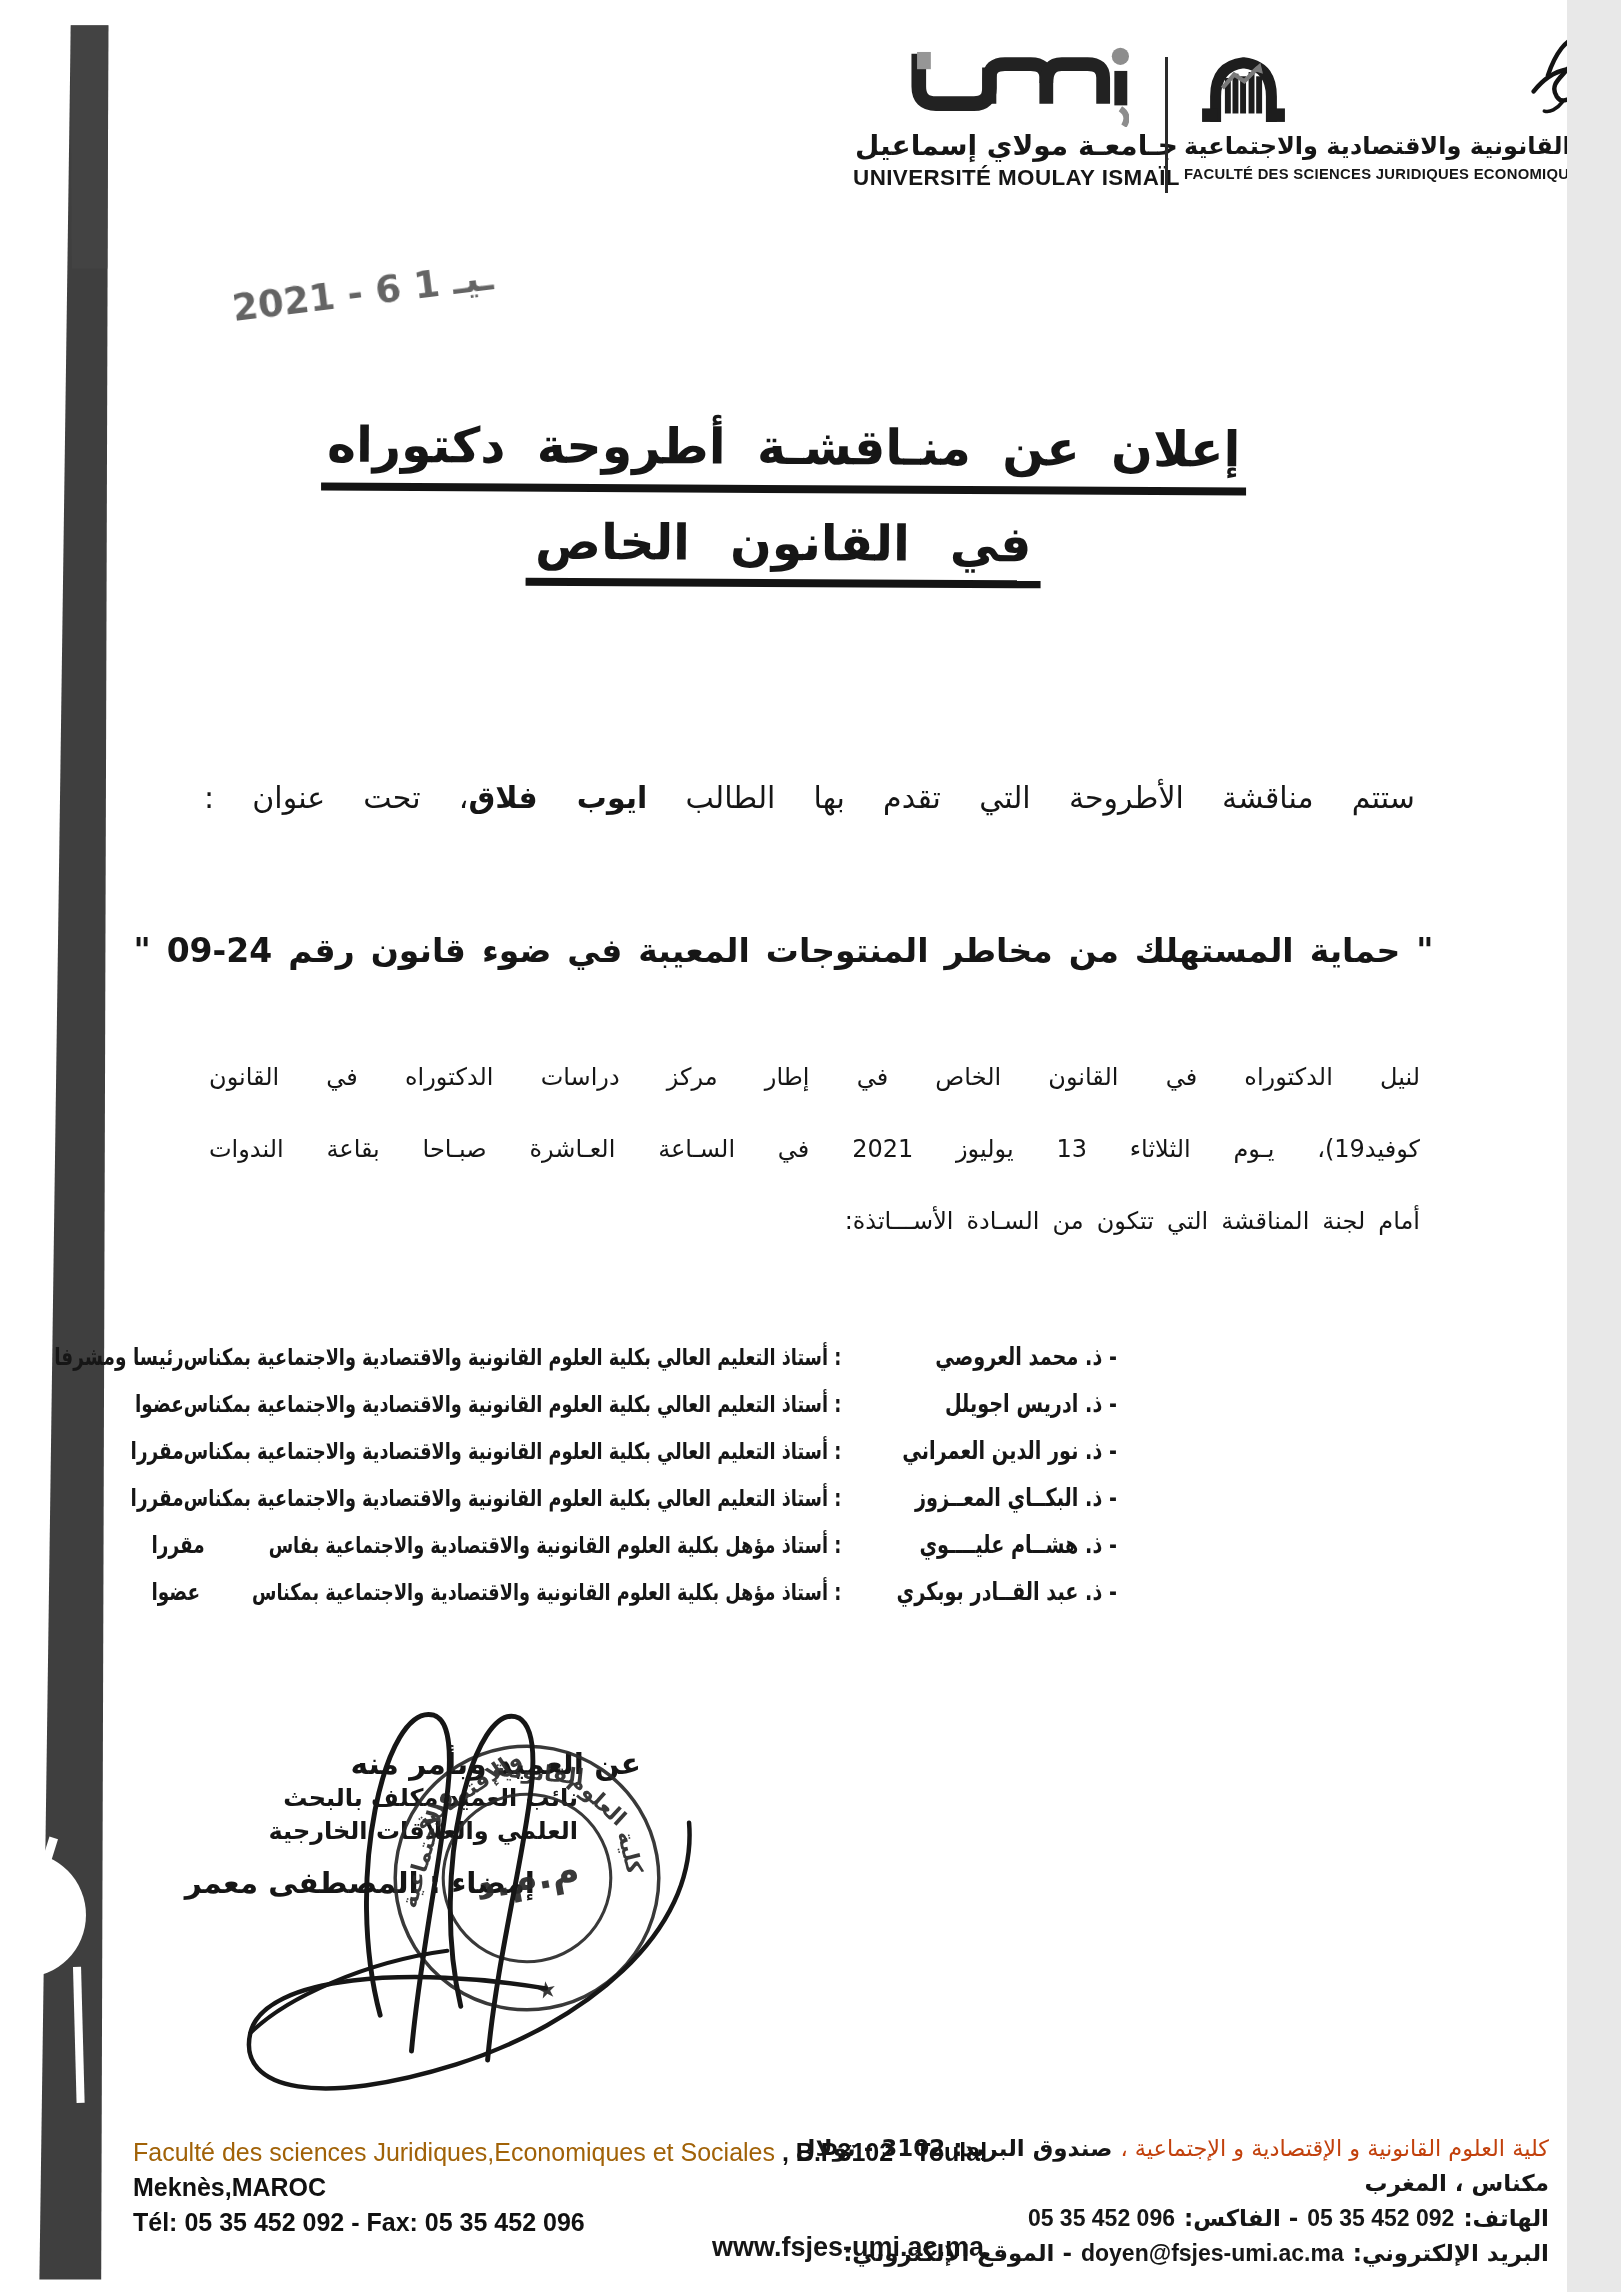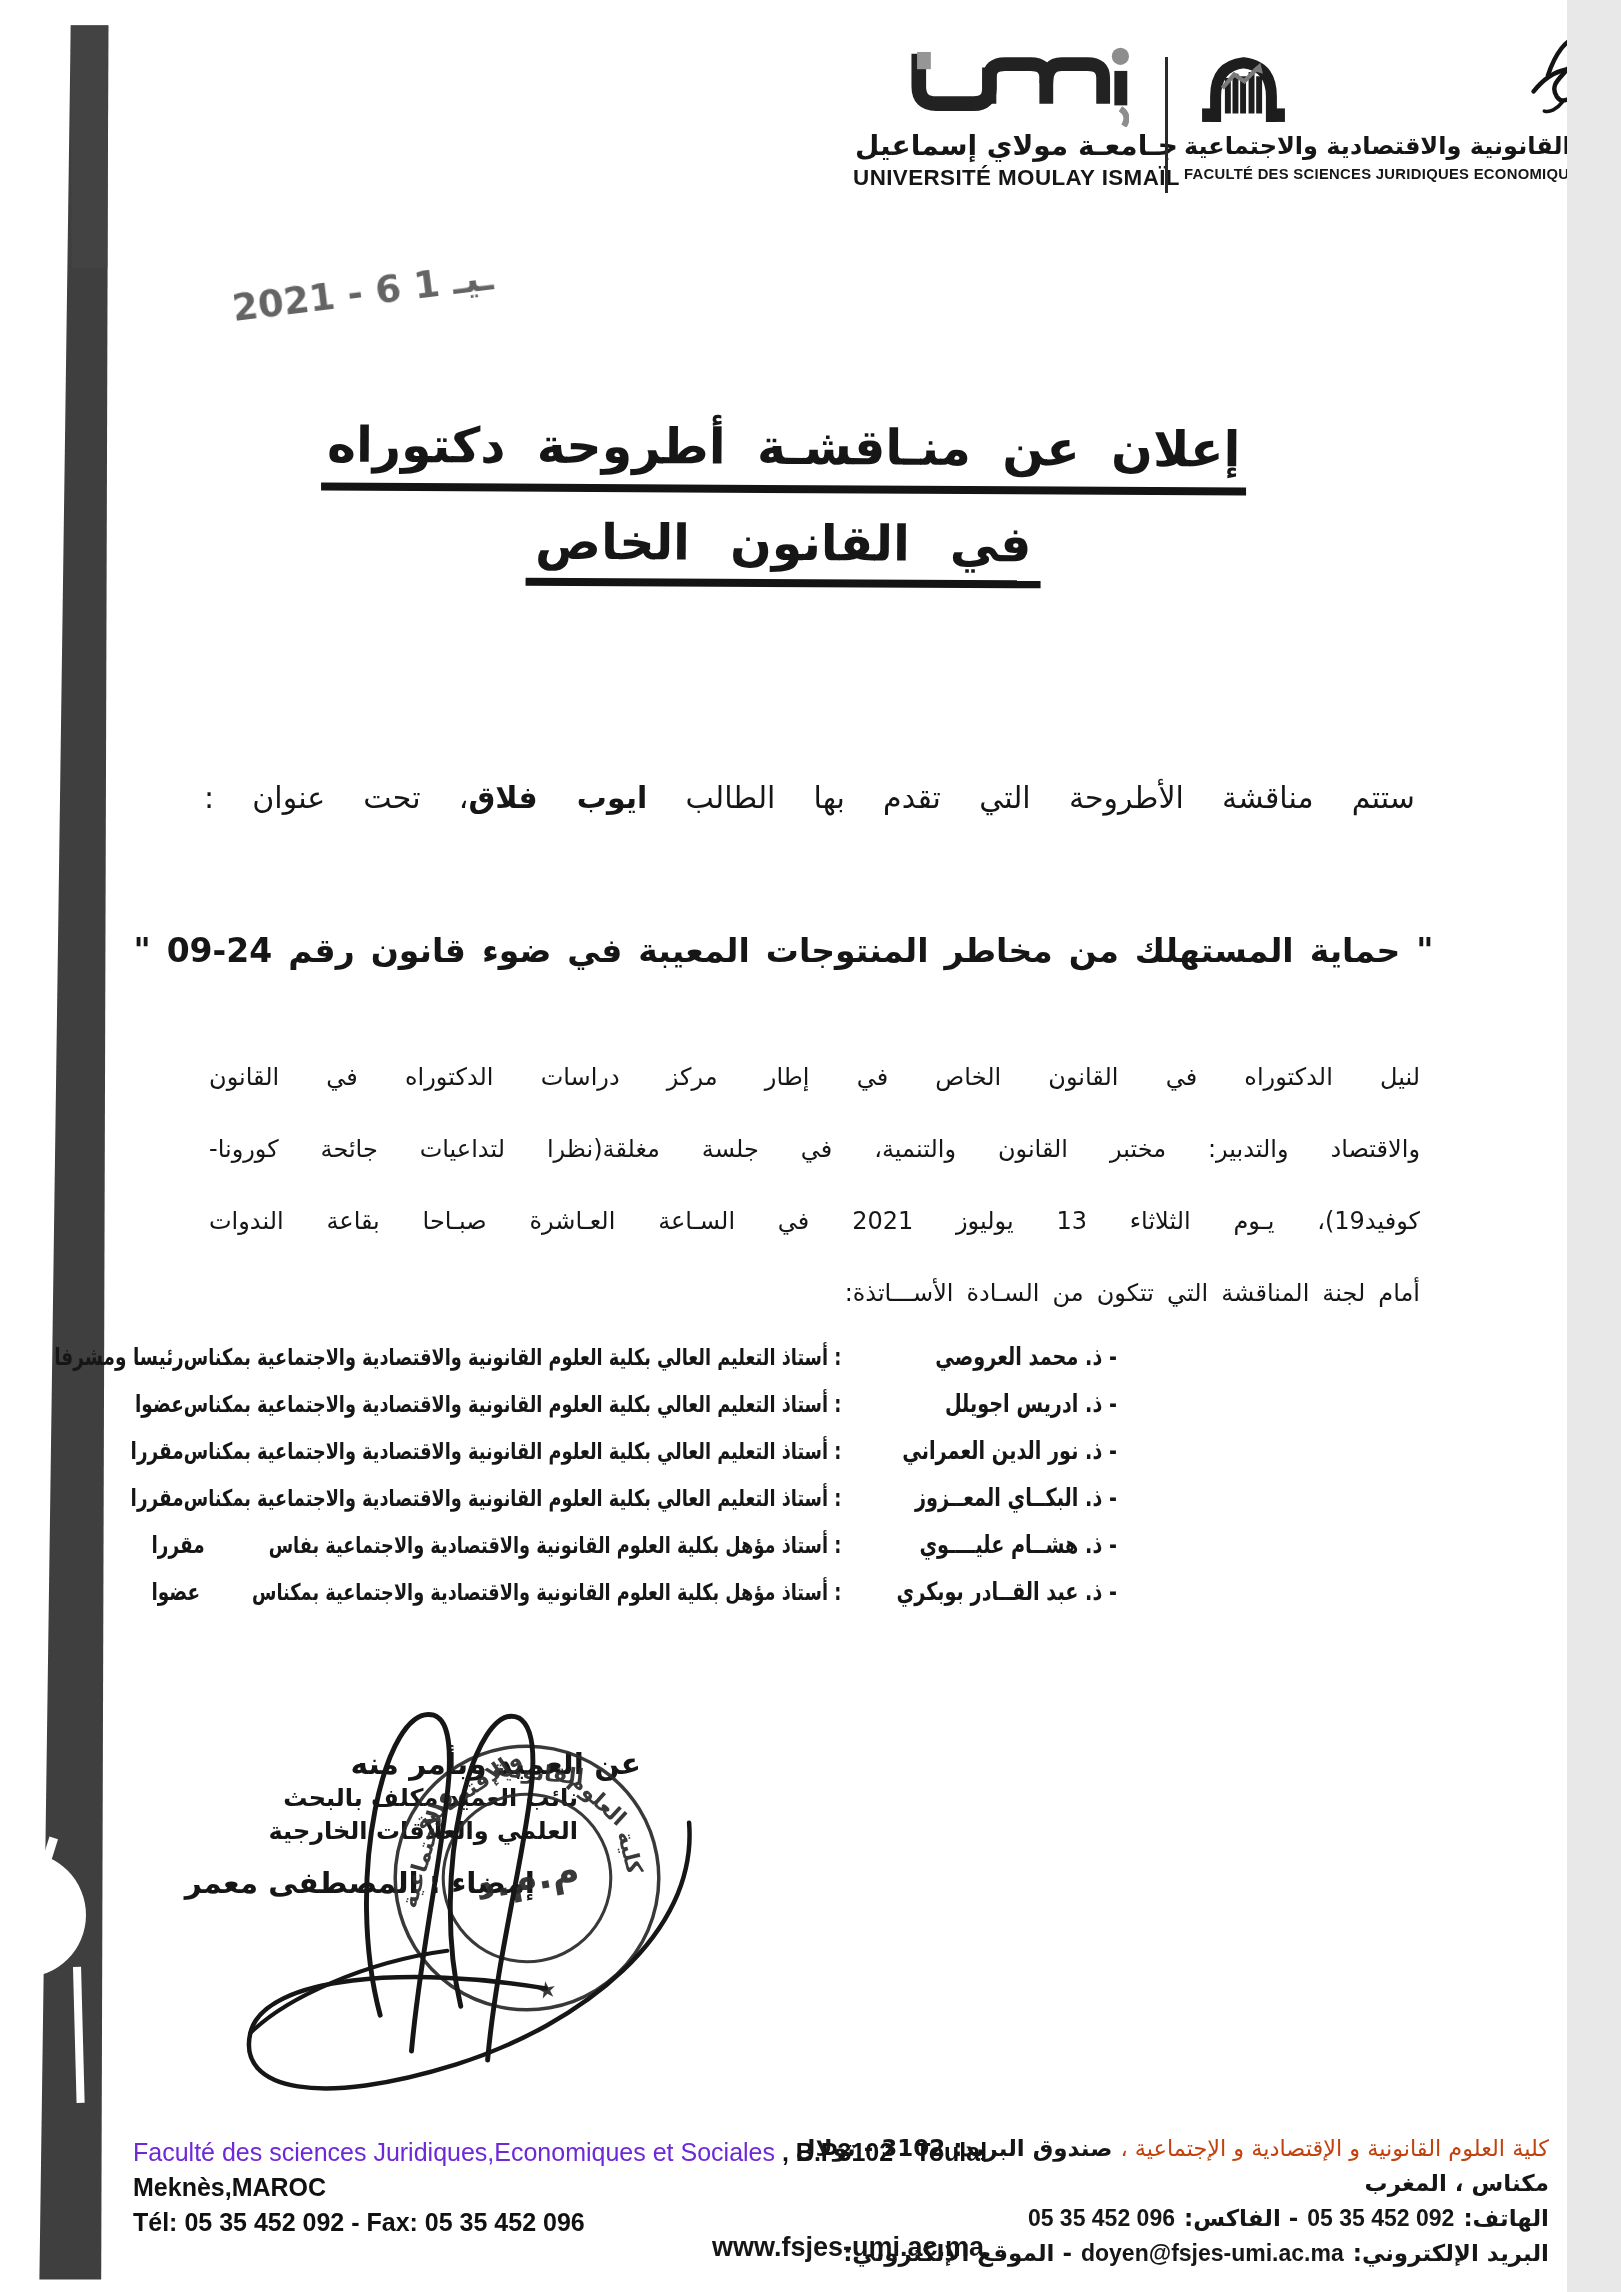--- a/index.html
+++ b/index.html
@@ -56,21 +56,21 @@
   .sig-block{position:absolute;left:175px;top:1746px;width:466px;direction:rtl;text-align:right;}
   .sig-l1{font-size:29.6px;font-weight:700;line-height:36px;}
   .sig-l2,.sig-l3{font-size:24px;font-weight:700;line-height:33px;padding-left:0;padding-right:63px;}
   .sig-l4{font-size:29.6px;font-weight:700;margin-top:18px;padding-right:106px;white-space:nowrap;}
   .stamp{position:absolute;left:383px;top:1734px;transform:rotate(-10deg);opacity:.93;}
   .stamp text{font-family:"DejaVu Sans",sans-serif;fill:#2b2b2b;}
   .scribble{position:absolute;left:116px;top:1666px;}
   
   .footer-fr{position:absolute;left:133px;top:2135px;font-family:"Liberation Sans",sans-serif;
              font-size:25px;font-weight:700;line-height:35px;color:#111;}
-  .footer-fr .gray{color:#6d28d9;font-weight:400;}
+  .footer-fr .gray{color:#a16207;font-weight:400;}
   .footer-ar{position:absolute;right:18px;top:2131px;direction:rtl;text-align:right;
              font-size:23px;font-weight:700;line-height:35px;}
   .footer-ar .gray{color:#c2410c;font-weight:500;font-size:22.4px;}
   .f-flex{display:flex;direction:rtl;gap:9px;align-items:baseline;}
   .ltr-num{direction:ltr;unicode-bidi:isolate;font-family:"Liberation Sans",sans-serif;}
   .website{position:absolute;left:712px;top:2232px;font-family:"Liberation Sans",sans-serif;
            font-size:27px;font-weight:700;}
 </style>
 </head>
 <body>
@@ -132,21 +132,20 @@
   </div>
 
   <div class="intro">
     <div class="l2"><span>ستتم مناقشة الأطروحة التي تقدم بها الطالب </span><span class="student">ايوب فلاق</span><span>، تحت عنوان :</span></div>
   </div>
 
   <div class="thesis-line">" حماية المستهلك من مخاطر المنتوجات المعيبة في ضوء قانون رقم 24-09 "</div>
 
   <div class="details">
     <div class="jl">لنيل الدكتوراه في القانون الخاص في إطار مركز دراسات الدكتوراه في القانون</div>
-    <div class="jl">والاقتصاد والتدبير: مختبر القانون والتنمية، في جلسة مغلقة(نظرا لتداعيات جائحة كورونا-</div>
     <div class="jl">كوفيد19)، يـوم الثلاثاء 13 يوليوز 2021 في السـاعة العـاشرة صبـاحا بقاعة الندوات</div>
     <div class="ll">أمام لجنة المناقشة التي تتكون من السـادة الأســـاتذة:</div>
   </div>
 
   <div class="committee">
     <div class="c-row">
       <span class="c-name">- ذ. محمد العروصي</span>
       <span class="c-desc">: أستاذ التعليم العالي بكلية العلوم القانونية والاقتصادية والاجتماعية  بمكناس</span>
       <span class="c-role">رئيسا ومشرفا</span>
     </div>

